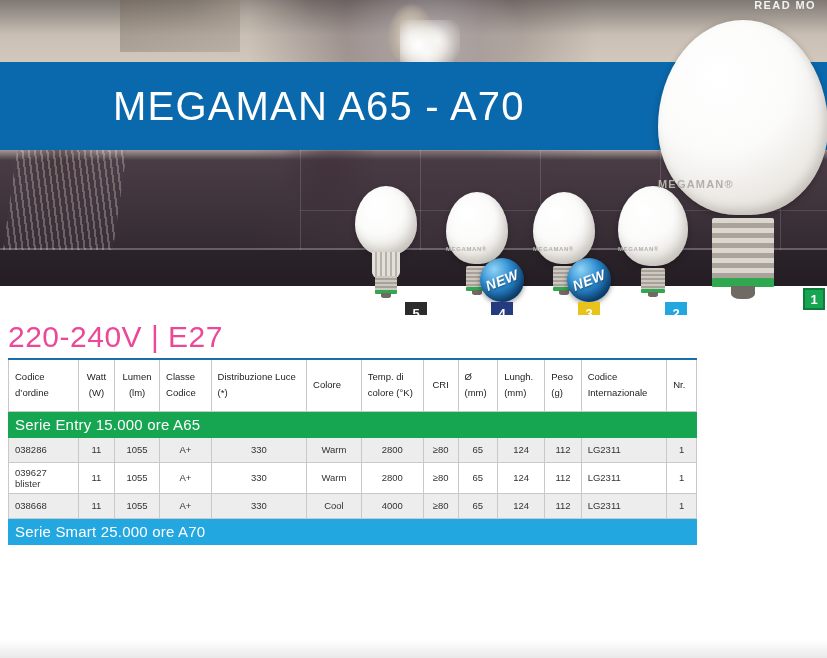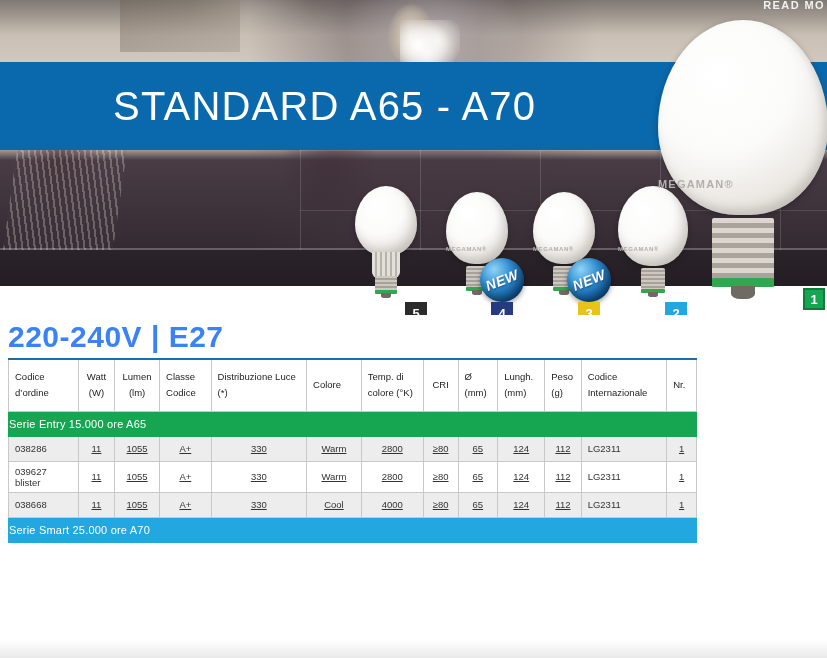--- a/index.html
+++ b/index.html
@@ -76,21 +76,21 @@
   .title-banner {
     position:absolute; left:0; top:62px; width:827px; height:88px;
     background:#0a68ac;
     display:flex; align-items:center;
   }
   .title-banner .t {
     margin-left:113px; color:#ffffff; font-size:40px; font-weight:400;
     letter-spacing:1.2px; font-family:"Liberation Sans", sans-serif;
   }
   .read-more {
-    position:absolute; right:2px; top:-1px;
+    position:absolute; right:11px; top:-1px;
     color:#f1f1f1; font-size:11px; letter-spacing:1.4px; font-weight:700;
   }
 
   
   .bulb { position:absolute; }
   .bulb .glass {
     position:absolute; left:0; top:0;
     background: radial-gradient(circle at 36% 30%, #ffffff 0%, #fbfbfa 42%, #ece9e4 70%, #d7d2cb 100%);
     border-radius: 50% 50% 46% 46% / 55% 55% 45% 45%;
     box-shadow: inset -4px -6px 10px rgba(140,135,128,.35), 0 2px 6px rgba(0,0,0,.25);
@@ -133,45 +133,45 @@
   }
   .num-badge.b5 { background:#2b2b2b; }
   .num-badge.b4 { background:#253b80; }
   .num-badge.b3 { background:#e8c31a; }
   .num-badge.b2 { background:#22a7e0; }
   .num-badge.b1 { background:#16a550; border:2px solid #0c7d3a; }
 
   
   .volt-heading {
     position:absolute; left:8px; top:320px;
-    color:#3b82f6; font-size:30px; font-weight:700; letter-spacing:.5px;
+    color:#ec4899; font-size:30px; font-weight:400; letter-spacing:.5px;
   }
 
   
   .spec-table {
     position:absolute; left:8px; top:358px; width:689px;
     border-collapse: collapse;
     font-size:9.5px; color:#333;
   }
   .spec-table thead tr.top-rule th { border-top:2px solid #1b6fa8; }
   .spec-table th, .spec-table td {
     border:1px solid #c9c9c9; padding:4px 6px;
     vertical-align: middle;
   }
   .spec-table thead th {
     height:52px; background:#ffffff; font-weight:400; color:#222;
     text-align:left; font-size:9.5px; line-height:1.7;
   }
   .spec-table thead th.ctr { text-align:center; }
   .spec-table tbody td { height:25px; background:#ededed; }
   .spec-table tbody tr.alt td { background:#ffffff; }
-  .spec-table tbody td.ctr { text-align:center;text-decoration:underline; }
+  .spec-table tbody td.ctr { text-align:center; }
   .section-row td {
-    background:#16a550 !important; color:#ffffff; font-size:11px;
-    height:22px; padding-left:0; border-color:#16a550; letter-spacing:.2px;
+    background:#16a550 !important; color:#ffffff; font-size:15px;
+    height:22px; padding-left:6px; border-color:#16a550; letter-spacing:.2px;
   }
   .section-row.blue td { background:#22a7e0 !important; border-color:#22a7e0; }
   .spec-table tbody tr.last td { border-bottom:1px solid #c9c9c9; }
 
   
   .c-code   { width:92px; }
   .c-watt   { width:40px; }
   .c-lumen  { width:48px; }
   .c-class  { width:60px;border-radius:7px; }
   .c-distr  { width:122px; }
@@ -205,21 +205,21 @@
     <div class="hero-flowers"></div>
     <div class="hero-chair"></div>
     <div class="hero-panel-lines"></div>
     <div class="hero-dark-floor"></div>
     <div class="hero-shelf"></div>
     <div class="hero-white-ledge"></div>
 
     <div class="read-more">READ MO</div>
 
     <div class="title-banner">
-      <div class="t">STANDARD A65 - A70</div>
+      <div class="t">MEGAMAN A65 - A70</div>
     </div>
 
     <div class="bulb" style="left:355px; top:186px; width:62px; height:112px;">
       <div class="glass" style="width:62px;height:70px;"></div>
       <div class="fins" style="left:17px; top:66px; width:28px; height:26px;"></div>
       <div class="base" style="left:20px; top:90px; width:22px; height:16px;"></div>
       <div class="ring" style="left:20px; top:104px; width:22px; height:4px;"></div>
       <div class="tip" style="left:26px; top:107px; width:10px; height:5px;"></div>
     </div>
 

